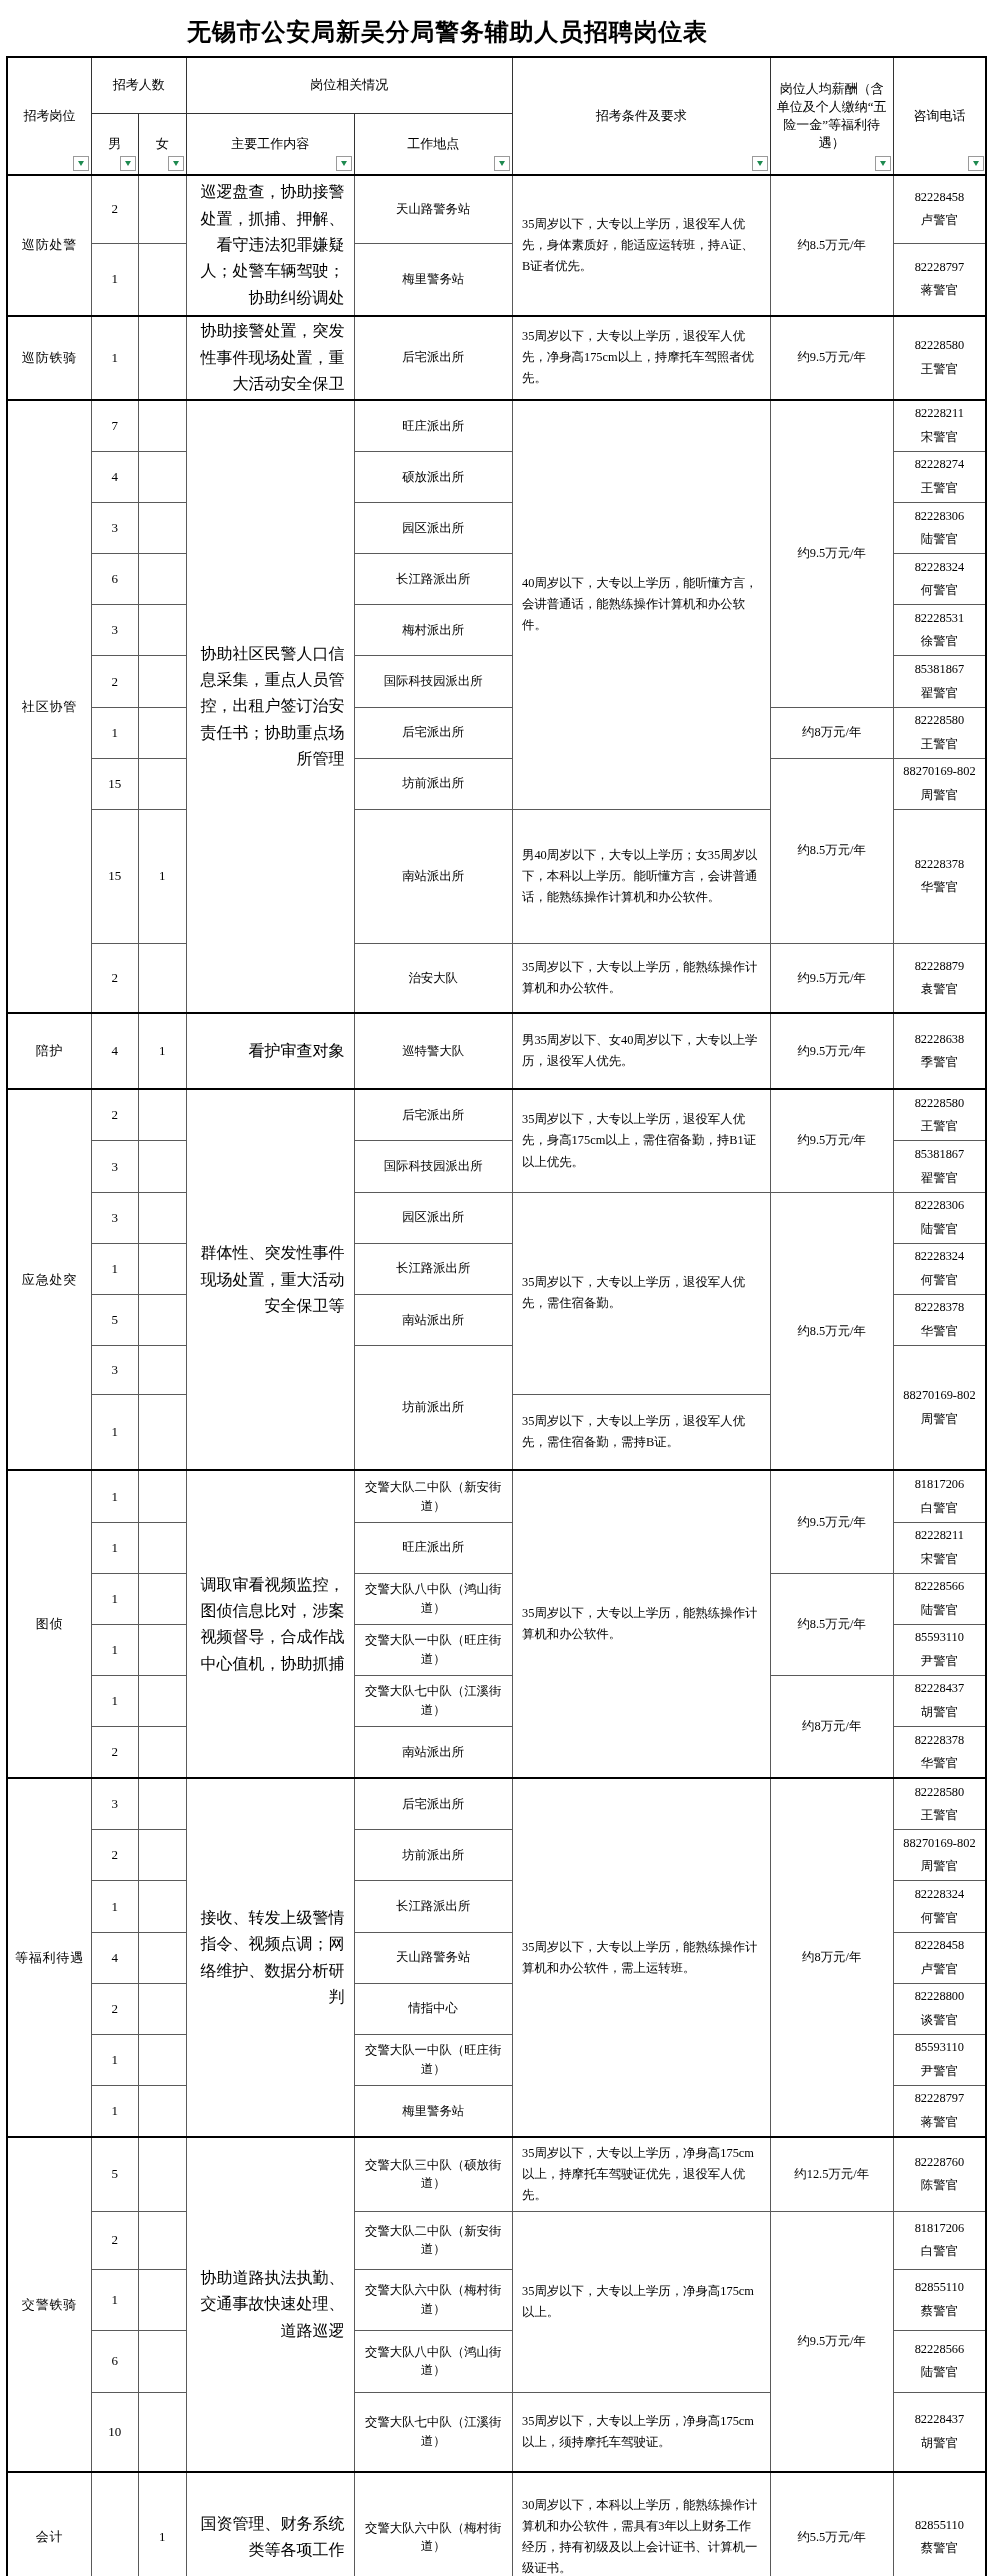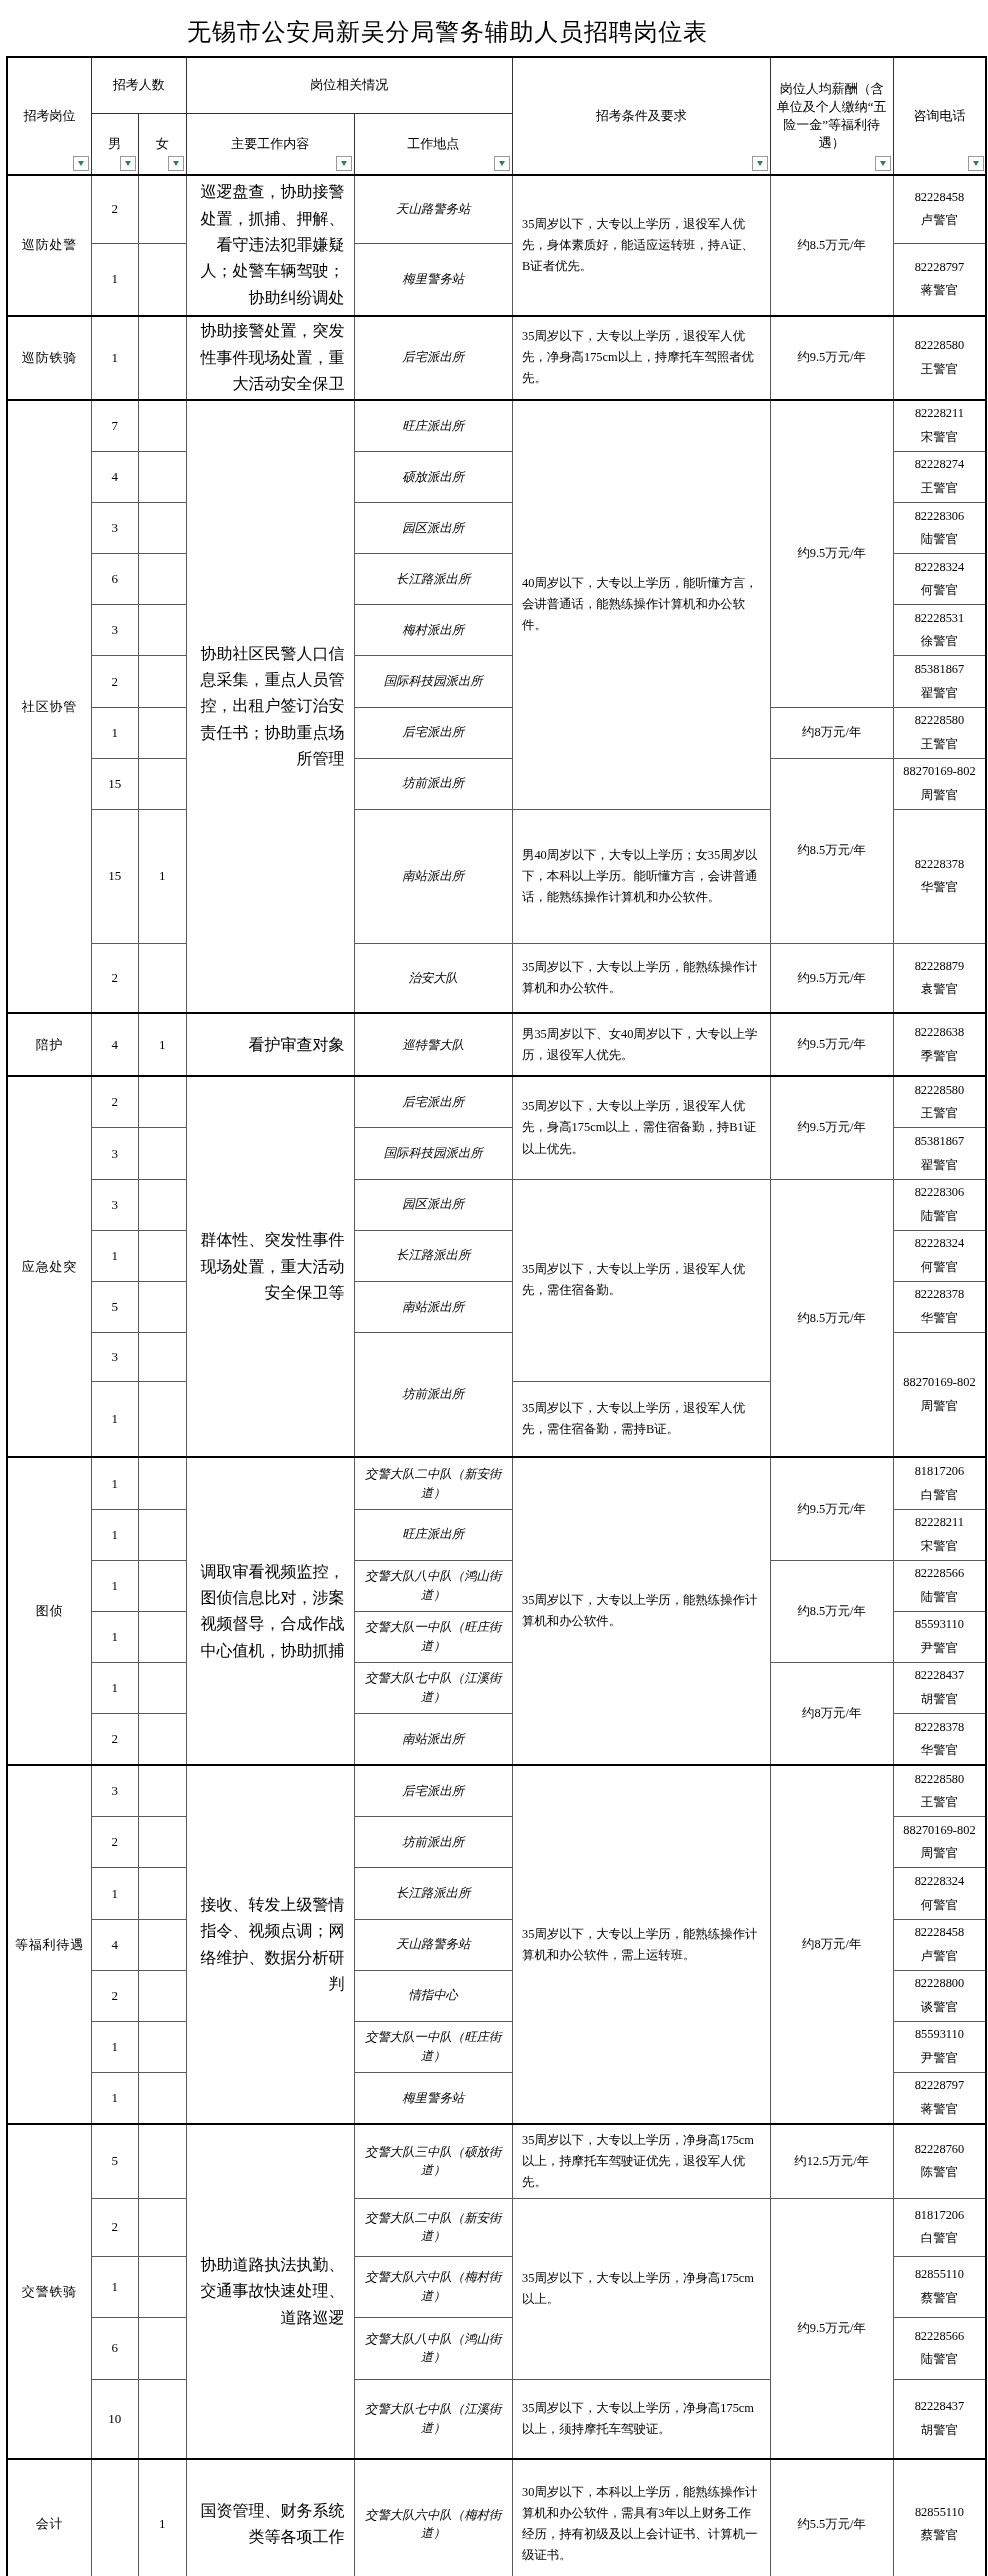--- a/index.html
+++ b/index.html
@@ -1,26 +1,26 @@
 <!DOCTYPE html>
 <html style="font-size:12.4px"><head>
 <meta charset="utf-8">
 <style>
   html,body{margin:0;padding:0;background:#fff;}
   body{width:988px;min-height:2576px;font-family:"Liberation Serif","DejaVu Serif",serif;color:#000;}
   .page-title{width:895px;height:48px;padding-top:7.7px;display:flex;align-items:center;justify-content:center;
-    font-family:"Liberation Sans","DejaVu Sans",sans-serif;font-weight:400;font-size:24px;letter-spacing:0.8px;}
+    font-family:"Liberation Sans","DejaVu Sans",sans-serif;font-weight:700;font-size:24px;letter-spacing:0.8px;}
   table.sheet{border-collapse:collapse;table-layout:fixed;margin-left:6.2px;width:979px;border:2.3px solid #000;}
   td,th{border:0.8px solid #5a5a5a;padding:1.5px 3.9px;vertical-align:middle;overflow:hidden;}
   th{font-weight:normal;position:relative;font-size:13px;text-align:center;border-color:#333;}
   tr.sec>td{border-top:2.3px solid #000;}
   .c-name{text-align:center;font-size:13px;letter-spacing:0.8px;}
   .c-num{text-align:center;font-size:13px;}
   .c-duty{text-align:right;font-size:16px;line-height:1.65;padding:1.5px 9.3px;}
-  .c-loc{text-align:center;font-size:12.4px;line-height:1.5;font-style:italic;}
+  .c-loc{text-align:center;font-size:12.4px;line-height:1.5;}
   .c-cond{text-align:left;font-size:12.4px;line-height:1.7;padding:3.1px 9.3px;}
   .c-sal{text-align:center;font-size:12.4px;}
   .c-tel{text-align:center;font-size:12.4px;line-height:1.9;border-radius:6px;}
   .hdr-big{font-size:13px;}
   .filter{position:absolute;right:1.5px;bottom:2.3px;width:14px;height:13px;background:#fff;border:0.8px solid #9a9a9a;
     display:flex;align-items:center;justify-content:center;cursor:pointer;}
   .filter .tri{width:0;height:0;border-left:3.9px solid transparent;border-right:3.9px solid transparent;border-top:5.4px solid #1e8a50;}
 </style>
 </head>
 <body>
@@ -209,21 +209,21 @@
   <td class="c-num"></td>
   <td class="c-loc">治安大队</td>
   <td class="c-cond">35周岁以下，大专以上学历，能熟练操作计算机和办公软件。</td>
   <td class="c-sal">约9.5万元/年</td>
   <td class="c-tel">
           <div>82228879</div>
           <div>袁警官</div>
         </td>
 </tr>
 
-<tr class="sec" style="height:63px">
+<tr class="sec" style="height:76px">
   <td class="c-name">陪护</td>
   <td class="c-num">4</td>
   <td class="c-num">1</td>
   <td class="c-duty">看护审查对象</td>
   <td class="c-loc">巡特警大队</td>
   <td class="c-cond">男35周岁以下、女40周岁以下，大专以上学历，退役军人优先。</td>
   <td class="c-sal">约9.5万元/年</td>
   <td class="c-tel">
           <div>82228638</div>
           <div>季警官</div>

